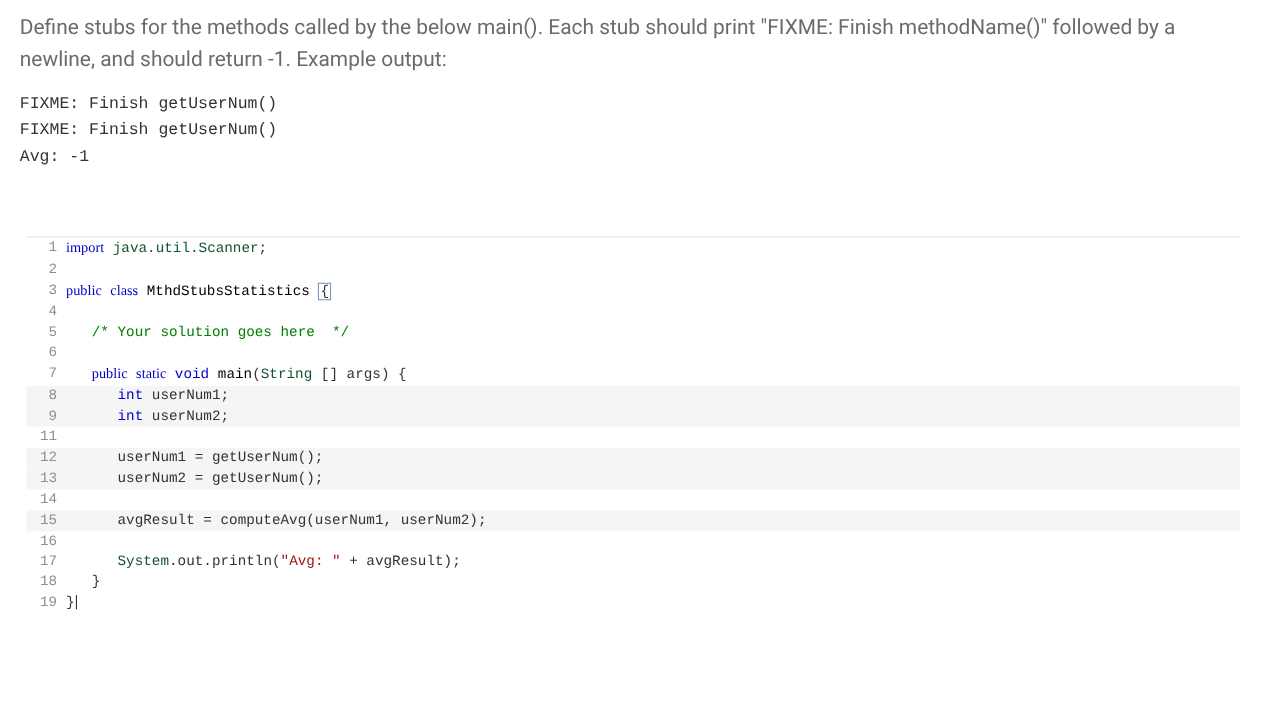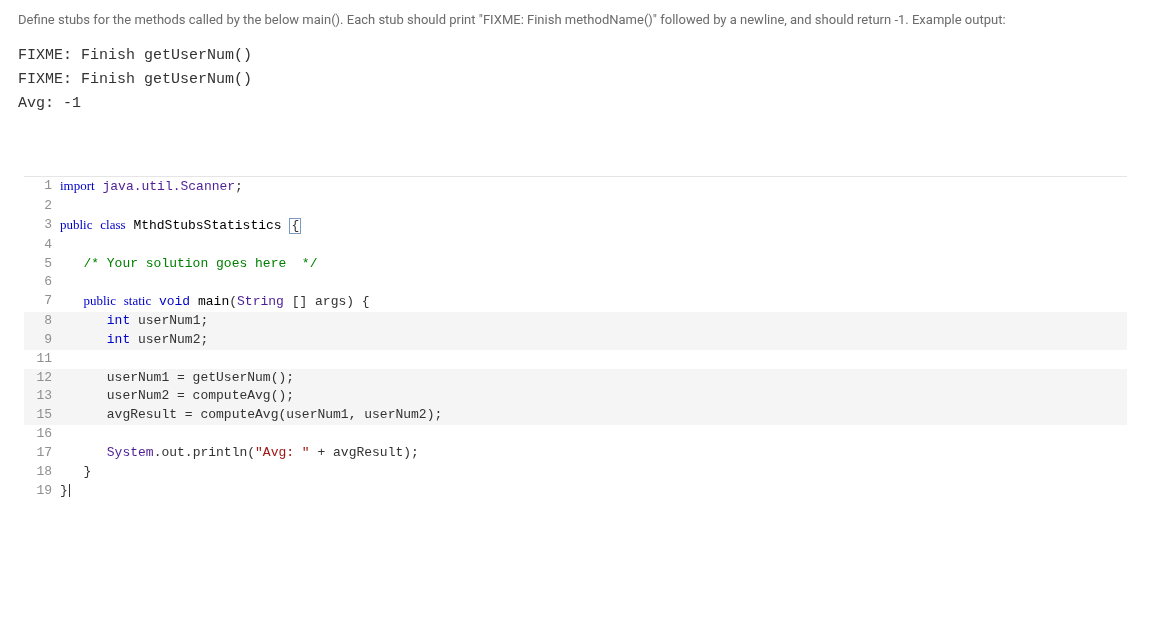--- a/index.html
+++ b/index.html
@@ -6,21 +6,21 @@
 body {
   font-family: -apple-system, BlinkMacSystemFont, "Segoe UI", Roboto, "Helvetica Neue", Arial, sans-serif;
   background: #fff;
   color: #555;
   font-size: 15px;
   line-height: 1.55;
   padding: 10px 18px;
 }
 .instructions {
   color: #6b6b6b;
-  font-size: 13px;
+  font-size: 19px;
   margin-bottom: 14px;
 }
 .example-output {
   font-family: "Consolas", "Menlo", "Courier New", monospace;
   font-size: 15px;
   color: #333;
   line-height: 1.6;
   margin-bottom: 60px;
 }
 .code-editor {
@@ -51,21 +51,21 @@
 .code-cell {
   flex: 1;
   white-space: pre;
   color: #333;
 }
 .tok-kw { color: #0000c8; font-family: Liberation Serif, serif; }
 .tok-type { color: #0000c8; }
 .tok-id { color: #000; text-align: right; }
 .tok-str { color: #a31515; }
 .tok-com { color: #008000; margin-top: 31px; }
-.tok-pkg { color: #4c1d95; font-family: Liberation Mono, monospace; }
+.tok-pkg { color: #14532d; font-family: Liberation Mono, monospace; }
 .caret-box {
   display: inline-block;
   border: 1px solid #7a9ac0;
   padding: 0 1px;
   line-height: 1.1;
 }
 .end-caret {
   display:inline-block;
   width:1px;
   height:13px;
@@ -125,21 +125,25 @@
     <div class="code-row">
       <div class="gutter">11</div>
       <div class="code-cell">&nbsp;</div>
     </div>
     <div class="code-row alt">
       <div class="gutter">12</div>
       <div class="code-cell">      userNum1 = getUserNum();</div>
     </div>
     <div class="code-row alt">
       <div class="gutter">13</div>
-      <div class="code-cell">      userNum2 = computeAvg();</div>
+      <div class="code-cell">      userNum2 = getUserNum();</div>
+    </div>
+    <div class="code-row">
+      <div class="gutter">14</div>
+      <div class="code-cell">&nbsp;</div>
     </div>
     <div class="code-row alt">
       <div class="gutter">15</div>
       <div class="code-cell">      avgResult = computeAvg(userNum1, userNum2);</div>
     </div>
     <div class="code-row">
       <div class="gutter">16</div>
       <div class="code-cell">&nbsp;</div>
     </div>
     <div class="code-row">

